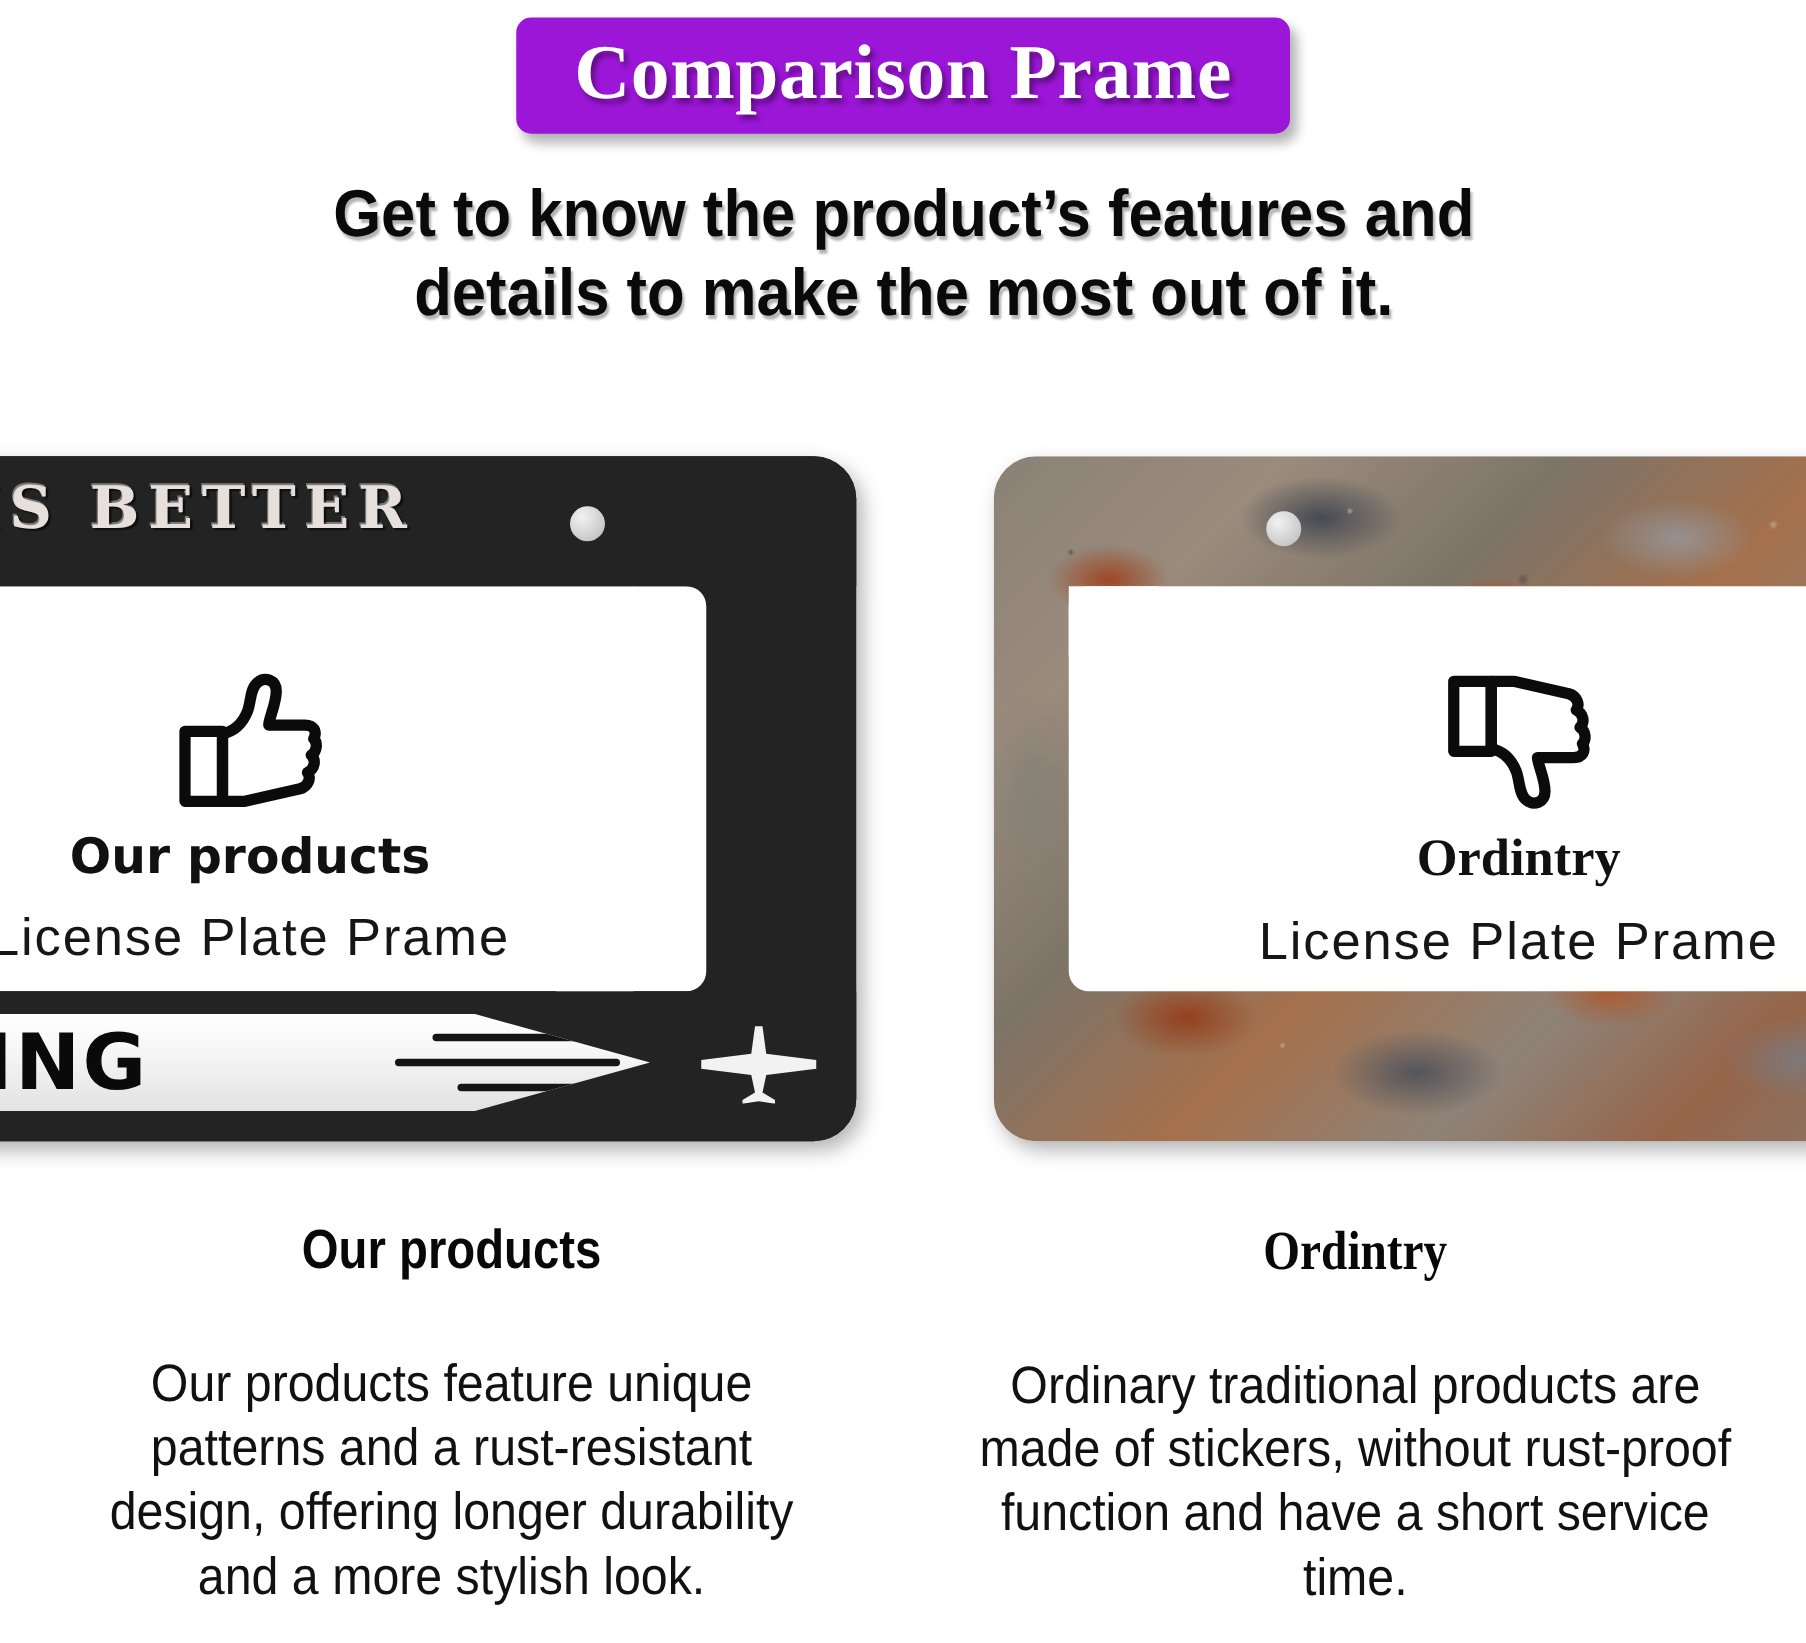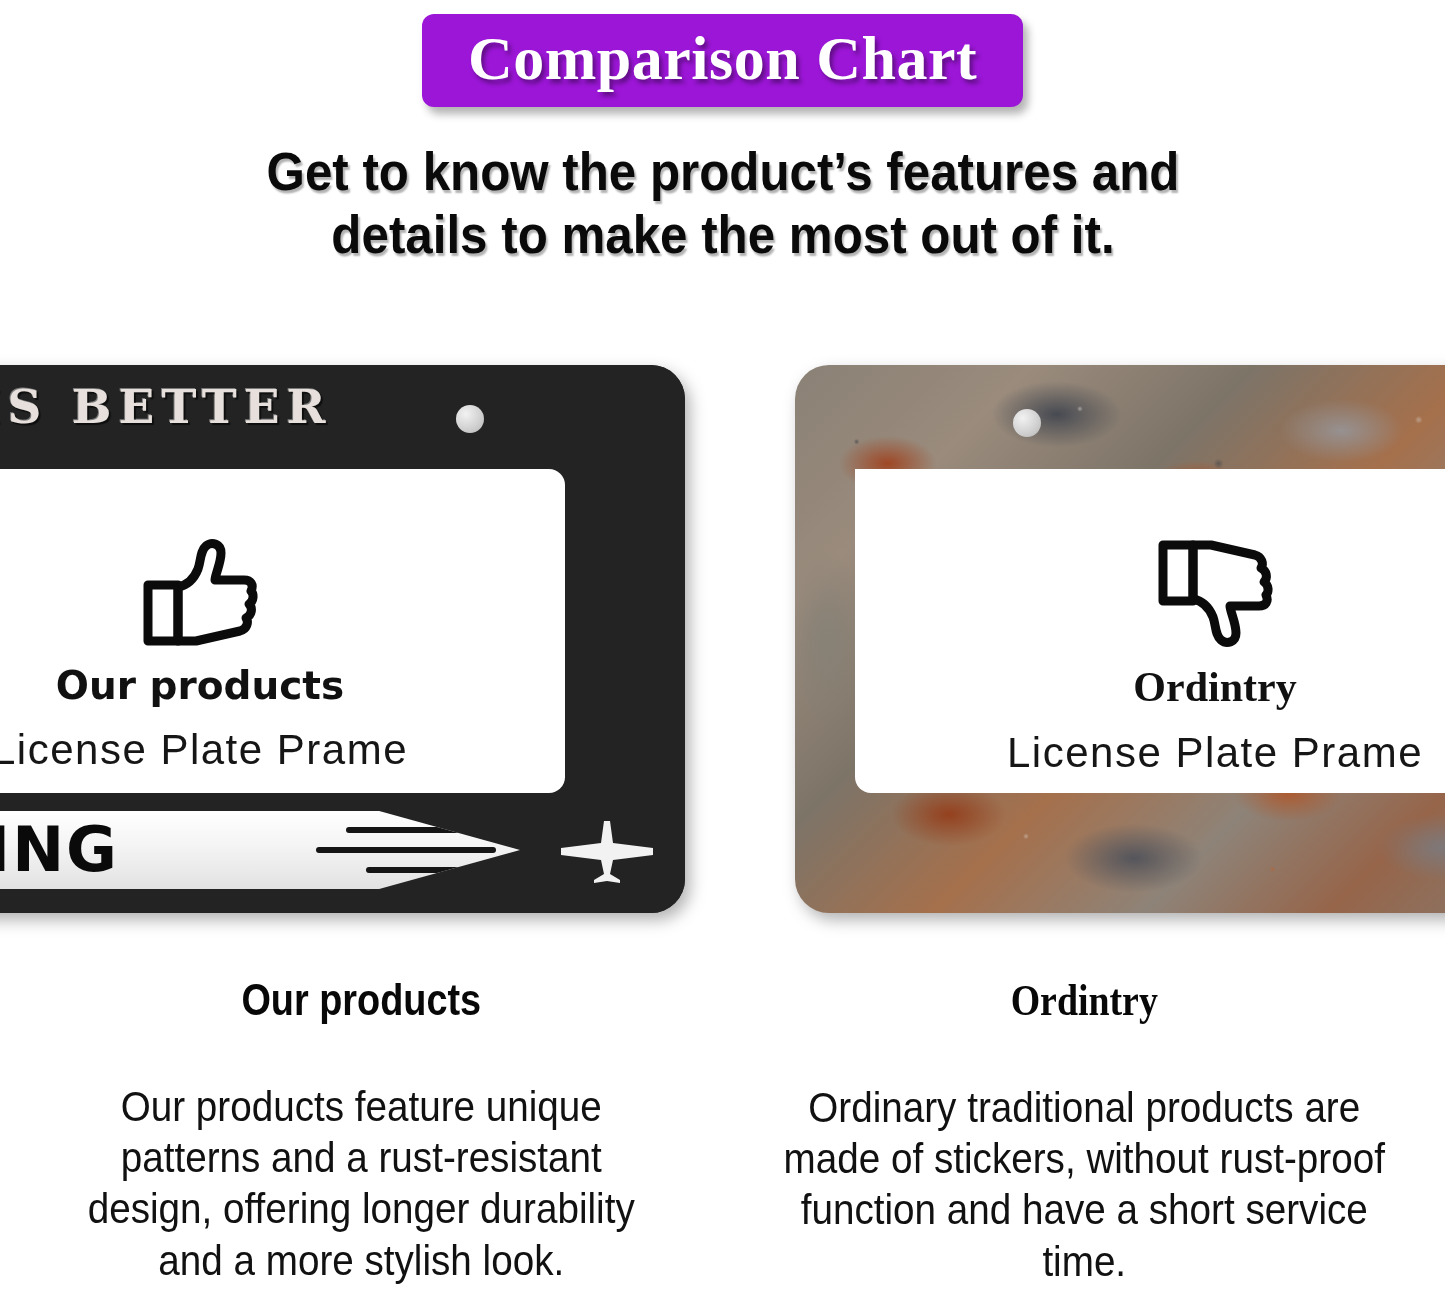--- a/index.html
+++ b/index.html
@@ -286,21 +286,21 @@
     color:#111111;
     transform:scaleX(0.92);
   }
 </style>
 </head>
 <body>
 
 <div class="header">
 
   <div class="title-banner">
-    <div class="title-text">Comparison Chart</div>
+    <div class="title-text">Comparison Prame</div>
   </div>
 
   <div class="subtitle">
     <div>Get to know the product’s features and</div>
     <div>details to make the most out of it.</div>
   </div>
 
 </div>
 
 <div class="frames-row">

